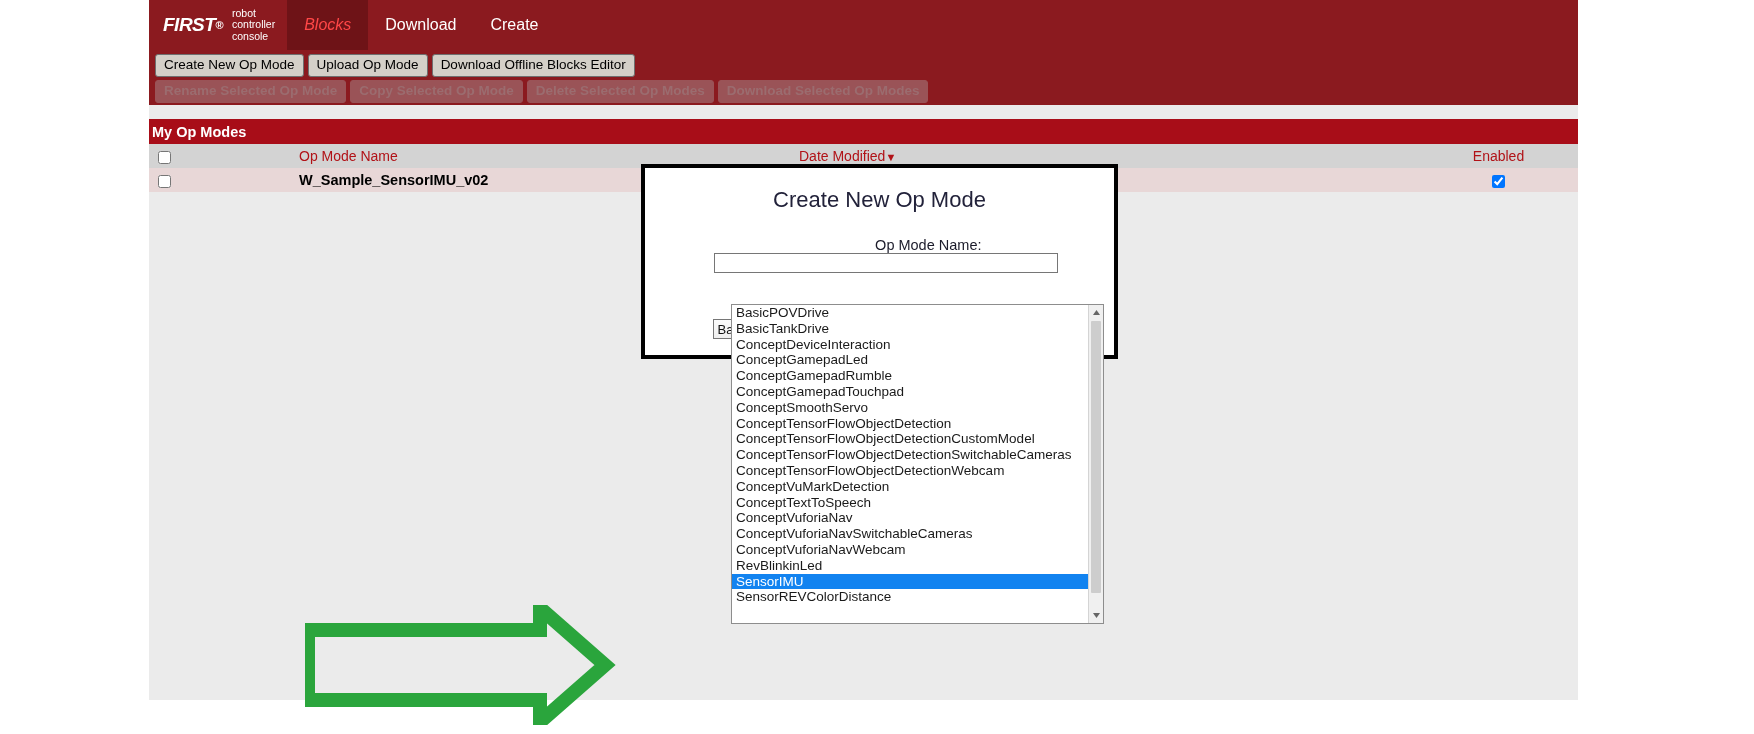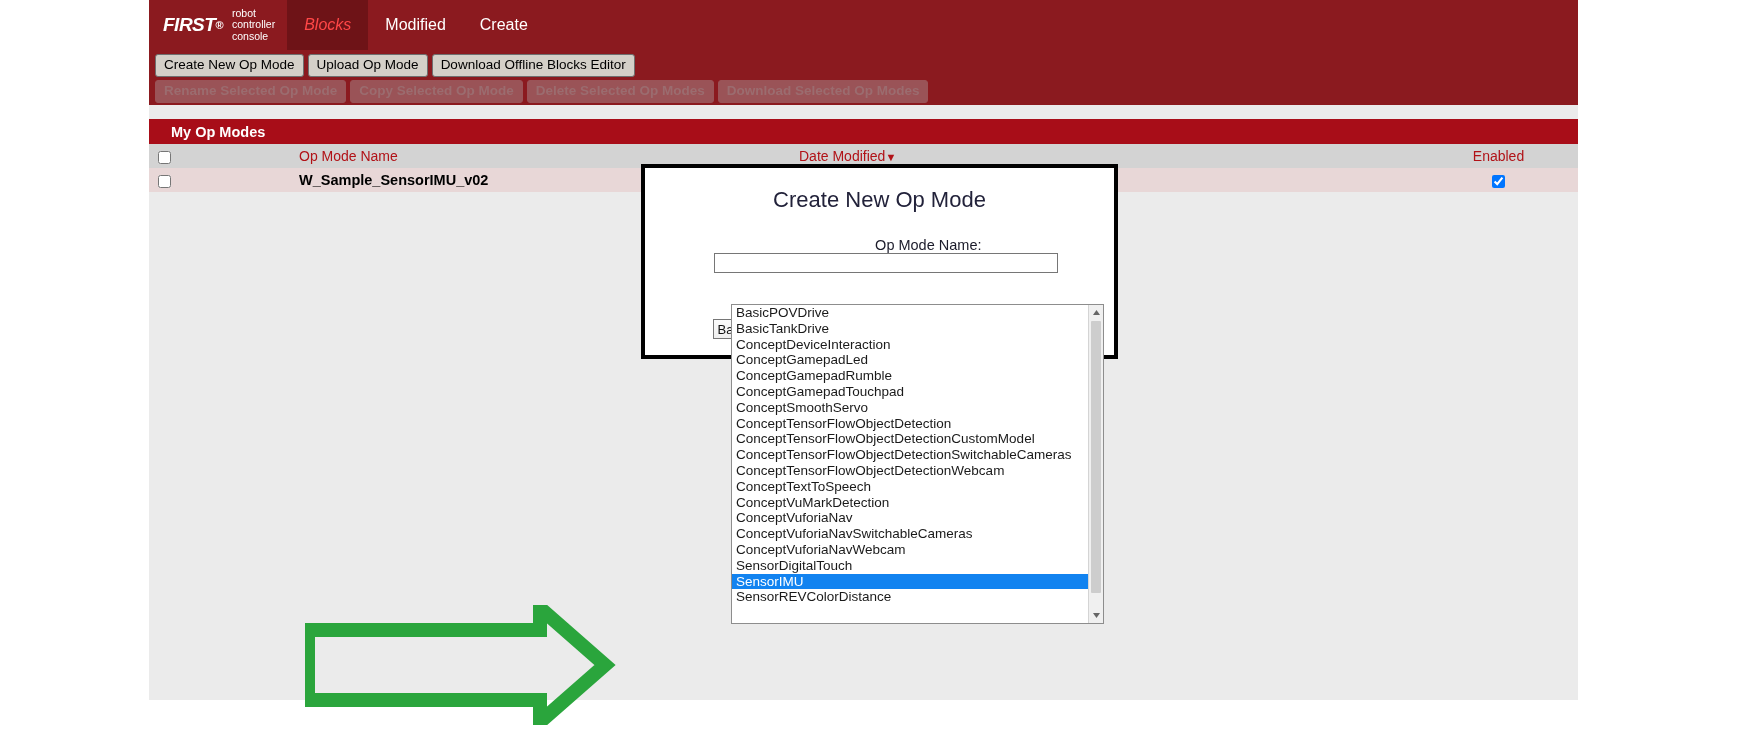--- a/index.html
+++ b/index.html
@@ -110,21 +110,21 @@
   .section-bar {
     position: absolute;
     left: 149px; top: 119px;
     width: 1429px; height: 25px;
     background: #a80d18;
     color: #ffffff;
     font-size: 14.5px;
     font-weight: bold;
     display: flex;
     align-items: center;
-    padding-left: 22px;
+    padding-left: 3px;
   }
 
   
   .table-wrap {
     position: absolute;
     left: 149px; top: 144px;
     width: 1429px; height: 556px;
     background: #ebebeb;
   }
   .tbl { width: 100%; border-collapse: collapse; table-layout: fixed; }
@@ -318,21 +318,21 @@
   <div class="navbar">
     <div class="brand">
       <span class="brand-first"><span>FIRST</span><span class="dot">®</span></span>
       <span class="brand-sub">
         <span>robot</span><br>
         <span>controller</span><br>
         <span>console</span>
       </span>
     </div>
     <div class="nav-item active">Blocks</div>
-    <div class="nav-item">Modified</div>
+    <div class="nav-item">Download</div>
     <div class="nav-item">Create</div>
   </div>
 
   <div class="toolbar">
     <div class="btn-row">
       <button class="btn">Create New Op Mode</button>
       <button class="btn">Upload Op Mode</button>
       <button class="btn">Download Offline Blocks Editor</button>
     </div>
     <div class="btn-row">
@@ -399,26 +399,26 @@
         <li>BasicTankDrive</li>
         <li>ConceptDeviceInteraction</li>
         <li>ConceptGamepadLed</li>
         <li>ConceptGamepadRumble</li>
         <li>ConceptGamepadTouchpad</li>
         <li>ConceptSmoothServo</li>
         <li>ConceptTensorFlowObjectDetection</li>
         <li>ConceptTensorFlowObjectDetectionCustomModel</li>
         <li>ConceptTensorFlowObjectDetectionSwitchableCameras</li>
         <li>ConceptTensorFlowObjectDetectionWebcam</li>
+        <li>ConceptVuMarkDetection</li>
         <li>ConceptTextToSpeech</li>
-        <li>ConceptVuMarkDetection</li>
         <li>ConceptVuforiaNav</li>
         <li>ConceptVuforiaNavSwitchableCameras</li>
         <li>ConceptVuforiaNavWebcam</li>
-        <li>SensorDigitalTouch</li>
+        <li>RevBlinkinLed</li>
         <li class="selected">SensorIMU</li>
         <li>SensorREVColorDistance</li>
       </ul>
     <div class="dd-scrollbar">
       <div class="dd-arrow up">
         <svg width="7" height="5" viewBox="0 0 7 5">
             <path d="M3.5 0 L7 5 L0 5 Z" fill="#666"></path>
           </svg>
       </div>
       <div class="dd-thumb"></div>

